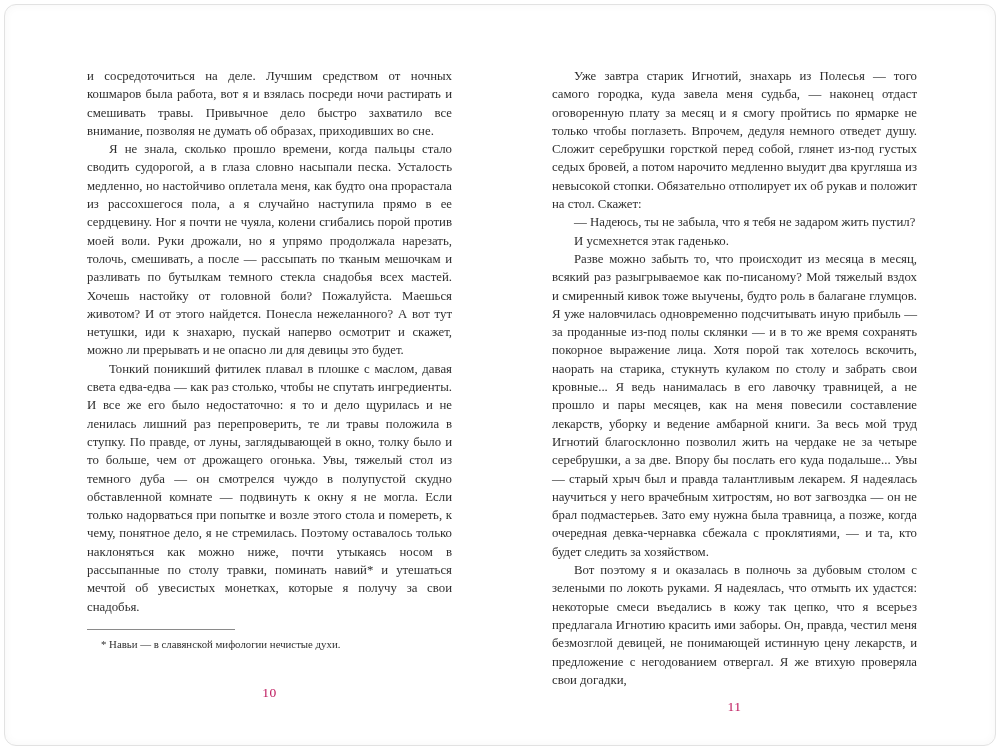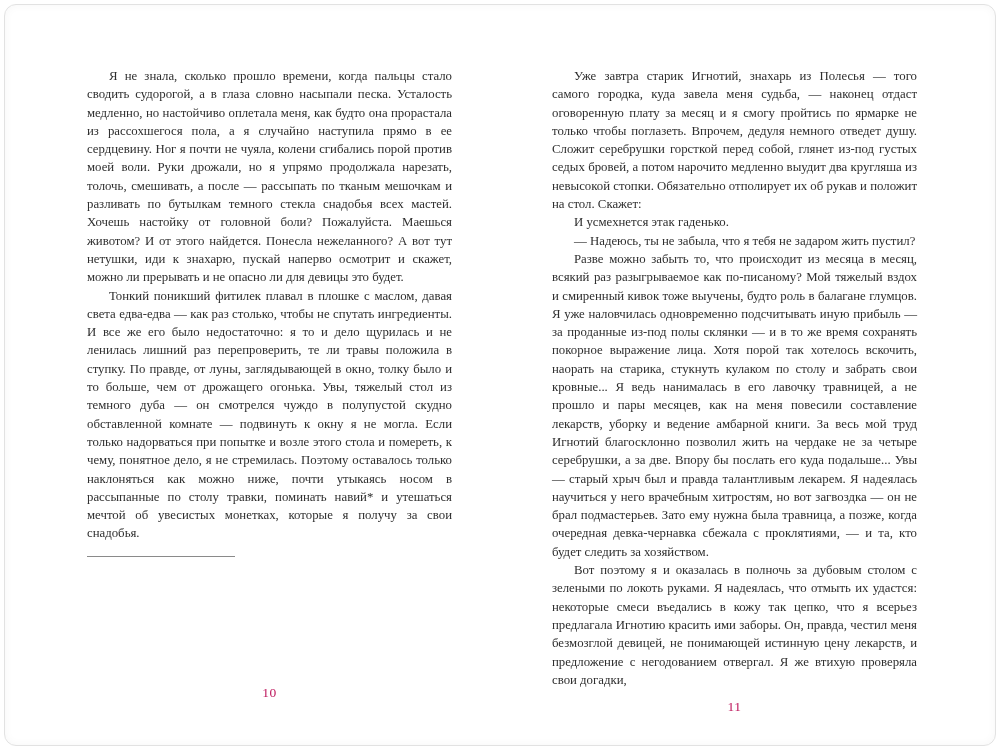--- a/index.html
+++ b/index.html
@@ -72,34 +72,36 @@
   }
 </style>
 </head>
 <body>
 
 <div class="photo-frame">
   <div class="spread">
 
     <section class="page">
       <div class="body-text">
+        <p class="para no-indent">и сосредоточиться на деле. Лучшим средством от ночных кошмаров была работа, вот я и взялась посреди ночи растирать и смешивать травы. Привычное дело быстро захватило все внимание, позволяя не думать об образах, приходивших во сне.</p>
         <p class="para">Я не знала, сколько прошло времени, когда пальцы стало сводить судорогой, а в глаза словно насыпали песка. Усталость медленно, но настойчиво оплетала меня, как будто она прорастала из рассохшегося пола, а я случайно наступила прямо в ее сердцевину. Ног я почти не чуяла, колени сгибались порой против моей воли. Руки дрожали, но я упрямо продолжала нарезать, толочь, смешивать, а после — рассыпать по тканым мешочкам и разливать по бутылкам темного стекла снадобья всех мастей. Хочешь настойку от головной боли? Пожалуйста. Маешься животом? И от этого найдется. Понесла нежеланного? А вот тут нетушки, иди к знахарю, пускай наперво осмотрит и скажет, можно ли прерывать и не опасно ли для девицы это будет.</p>
         <p class="para">Тонкий поникший фитилек плавал в плошке с маслом, давая света едва-едва — как раз столько, чтобы не спутать ингредиенты. И все же его было недостаточно: я то и дело щурилась и не ленилась лишний раз перепроверить, те ли травы положила в ступку. По правде, от луны, заглядывающей в окно, толку было и то больше, чем от дрожащего огонька. Увы, тяжелый стол из темного дуба — он смотрелся чуждо в полупустой скудно обставленной комнате — подвинуть к окну я не могла. Если только надорваться при попытке и возле этого стола и помереть, к чему, понятное дело, я не стремилась. Поэтому оставалось только наклоняться как можно ниже, почти утыкаясь носом в рассыпанные по столу травки, поминать навий* и утешаться мечтой об увесистых монетках, которые я получу за свои снадобья.</p>
       </div>
       <div class="footnote-block">
         <div class="footnote-rule"></div>
+        <p class="footnote">* Навьи — в славянской мифологии нечистые духи.</p>
       </div>
       <div class="page-number">10</div>
     </section>
 
     <section class="page">
       <div class="body-text">
         <p class="para">Уже завтра старик Игнотий, знахарь из Полесья — того самого городка, куда завела меня судьба, — наконец отдаст оговоренную плату за месяц и я смогу пройтись по ярмарке не только чтобы поглазеть. Впрочем, дедуля немного отведет душу. Сложит серебрушки горсткой перед собой, глянет из-под густых седых бровей, а потом нарочито медленно выудит два кругляша из невысокой стопки. Обязательно отполирует их об рукав и положит на стол. Скажет:</p>
+        <p class="para">— Надеюсь, ты не забыла, что я тебя не задаром жить пустил?</p>
         <p class="para">И усмехнется этак гаденько.</p>
-        <p class="para">— Надеюсь, ты не забыла, что я тебя не задаром жить пустил?</p>
         <p class="para">Разве можно забыть то, что происходит из месяца в месяц, всякий раз разыгрываемое как по-писаному? Мой тяжелый вздох и смиренный кивок тоже выучены, будто роль в балагане глумцов. Я уже наловчилась одновременно подсчитывать иную прибыль — за проданные из-под полы склянки — и в то же время сохранять покорное выражение лица. Хотя порой так хотелось вскочить, наорать на старика, стукнуть кулаком по столу и забрать свои кровные... Я ведь нанималась в его лавочку травницей, а не прошло и пары месяцев, как на меня повесили составление лекарств, уборку и ведение амбарной книги. За весь мой труд Игнотий благосклонно позволил жить на чердаке не за четыре серебрушки, а за две. Впору бы послать его куда подальше... Увы — старый хрыч был и правда талантливым лекарем. Я надеялась научиться у него врачебным хитростям, но вот загвоздка — он не брал подмастерьев. Зато ему нужна была травница, а позже, когда очередная девка-чернавка сбежала с проклятиями, — и та, кто будет следить за хозяйством.</p>
         <p class="para">Вот поэтому я и оказалась в полночь за дубовым столом с зелеными по локоть руками. Я надеялась, что отмыть их удастся: некоторые смеси въедались в кожу так цепко, что я всерьез предлагала Игнотию красить ими заборы. Он, правда, честил меня безмозглой девицей, не понимающей истинную цену лекарств, и предложение с негодованием отвергал. Я же втихую проверяла свои догадки,</p>
       </div>
       <div class="page-number">11</div>
     </section>
 
   </div>
 </div>
 
 </body></html>

